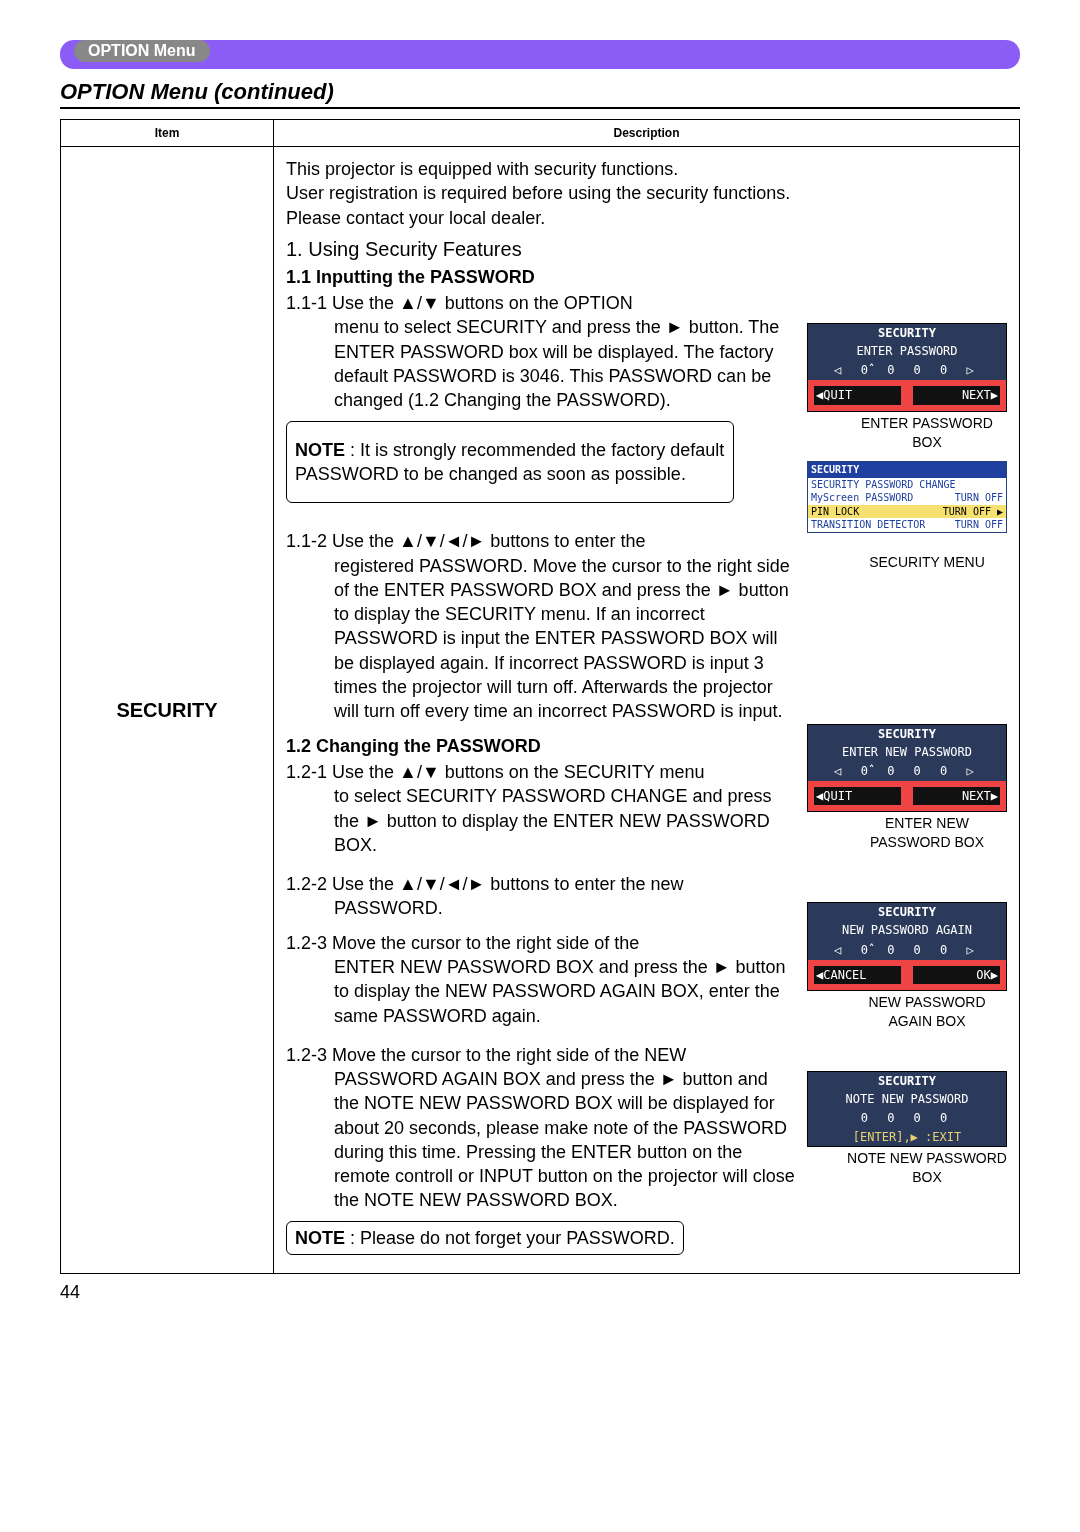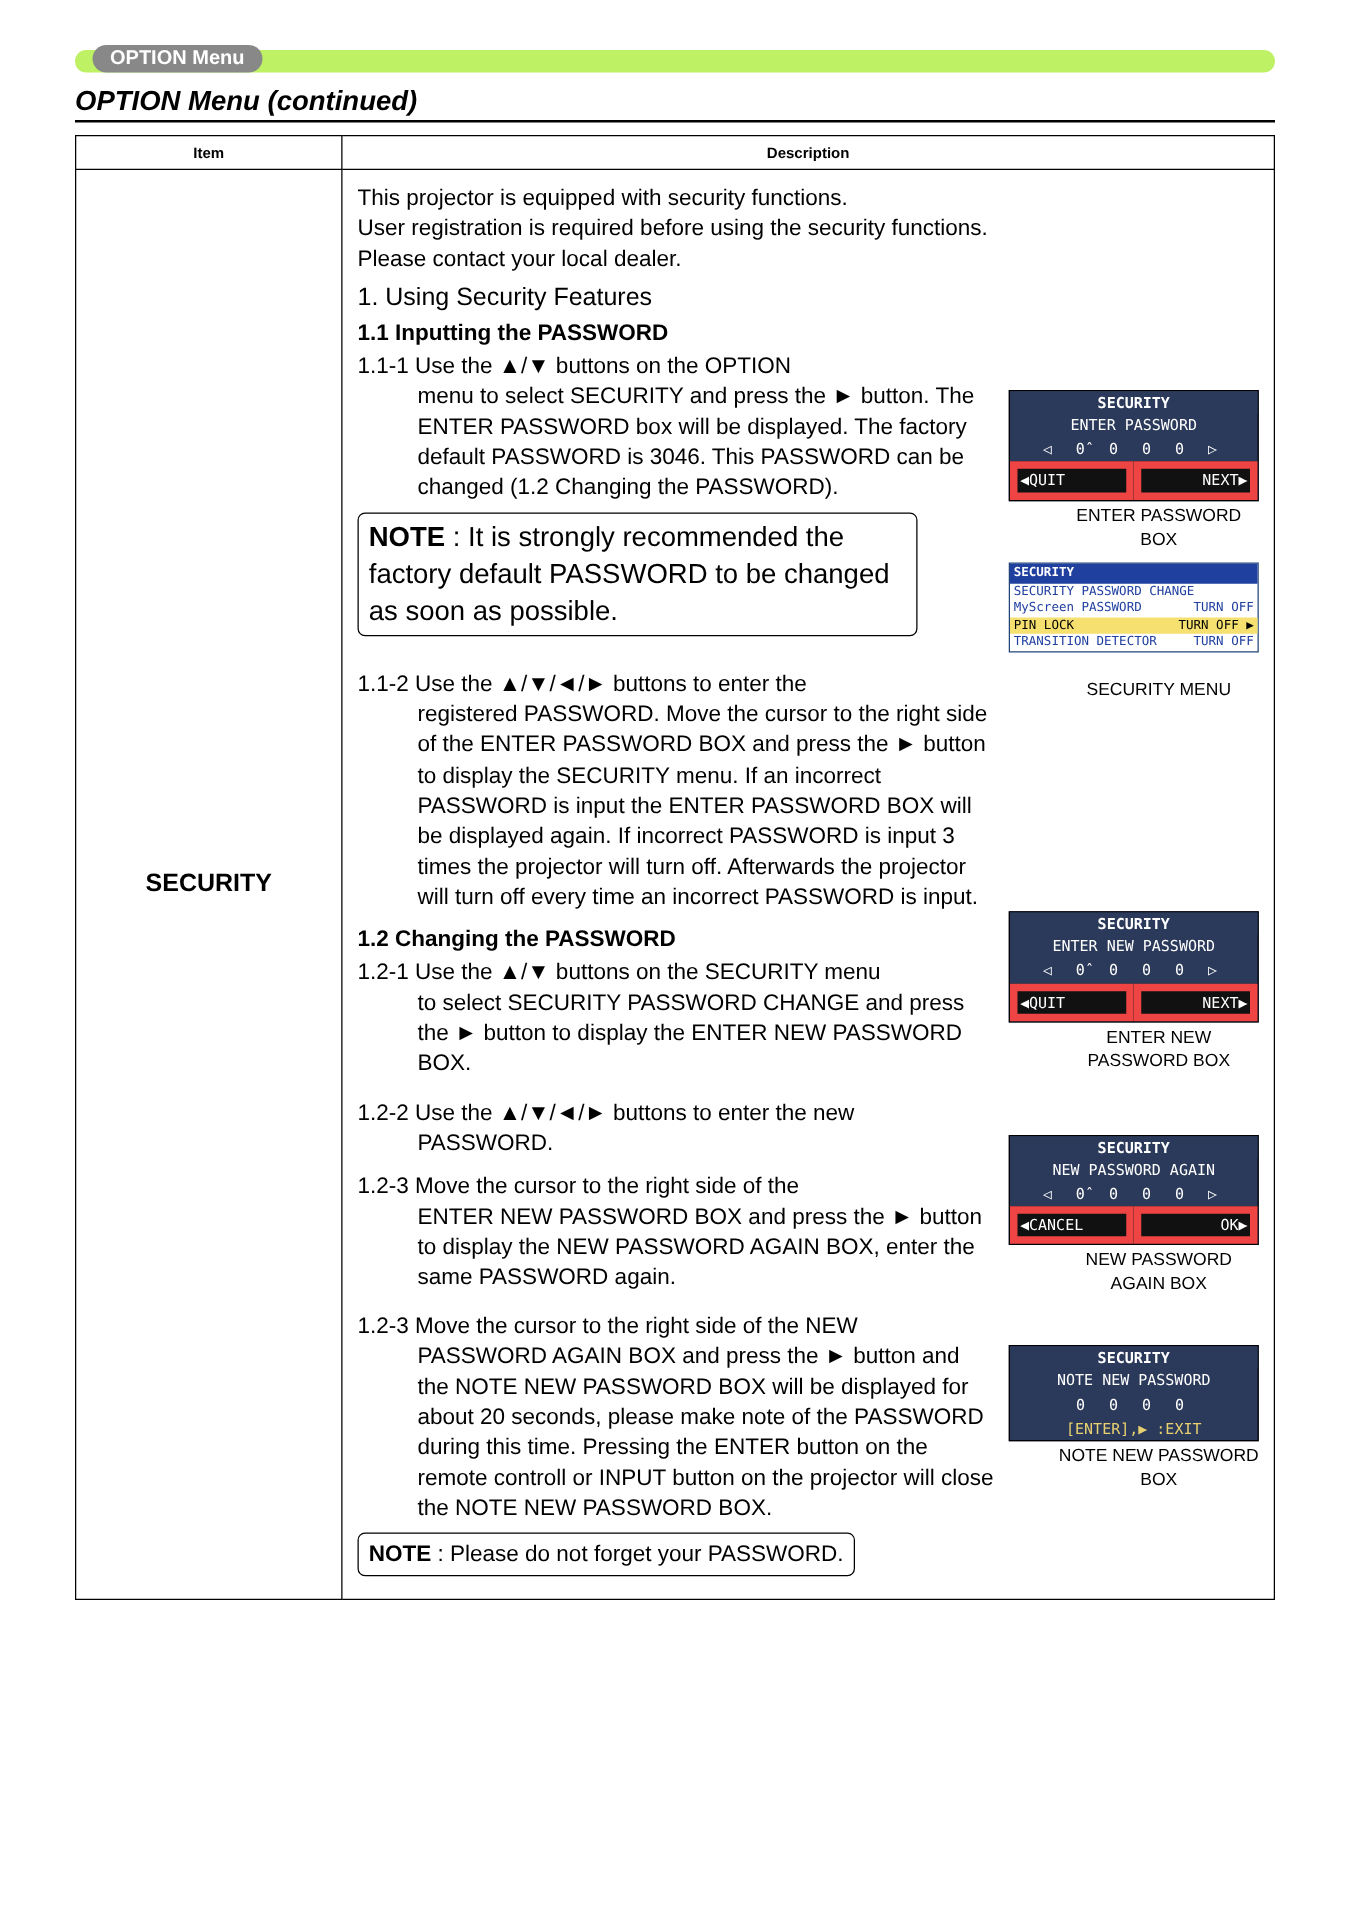--- a/index.html
+++ b/index.html
@@ -7,25 +7,25 @@
     padding: 0;
     background: #fff;
     font-family: Arial, Helvetica, sans-serif;
     color: #000;
     width: 1080px;
   }
   .page {
     padding: 40px 60px 20px 60px;
   }
   .tab {
-    background: #bef264;
+    background: #8b5cf6;
     border-radius: 14px;
-    height: 18px;
+    height: 29px;
     display: flex;
-    align-items: flex-end;
+    align-items: flex-start;
   }
   .tab-inner {
     background: #888;
     color: #fff;
     font-weight: bold;
     font-size: 16px;
     border-radius: 12px;
     padding: 2px 14px;
     margin-left: 14px;
   }
@@ -71,23 +71,23 @@
   }
   .desc-text { flex: 1; }
   .figs { width: 200px; flex-shrink: 0; text-align:center;}
   .h1 { font-weight: normal; font-size: 20px; margin-top: 6px; }
   .h2 { font-weight: bold; font-size: 18px; margin-top: 2px; }
   .step { margin-top: 2px; }
   .step-body { padding-left: 48px; }
   .note-box {
     border: 1.5px solid #000;
     border-radius: 6px;
-    padding: 4px 8px;
+    padding: 16px 8px;
     margin: 8px 0;
-    font-size: 22px;
+    font-size: 18px;
     display: inline-block;
     max-width: 430px;
   }
   .note-box2 {
     border: 1.5px solid #000;
     border-radius: 6px;
     padding: 4px 8px;
     margin: 8px 0;
     font-size: 18px;
     display: inline-block;
@@ -261,13 +261,14 @@
             </div>
             <div class="cap">NOTE NEW PASSWORD BOX</div>
           </div>
         </div>
 
       </td>
     </tr>
   </tbody>
     </table>
 
+  <div class="page-num">44</div>
 </div>
 
 </body></html>

